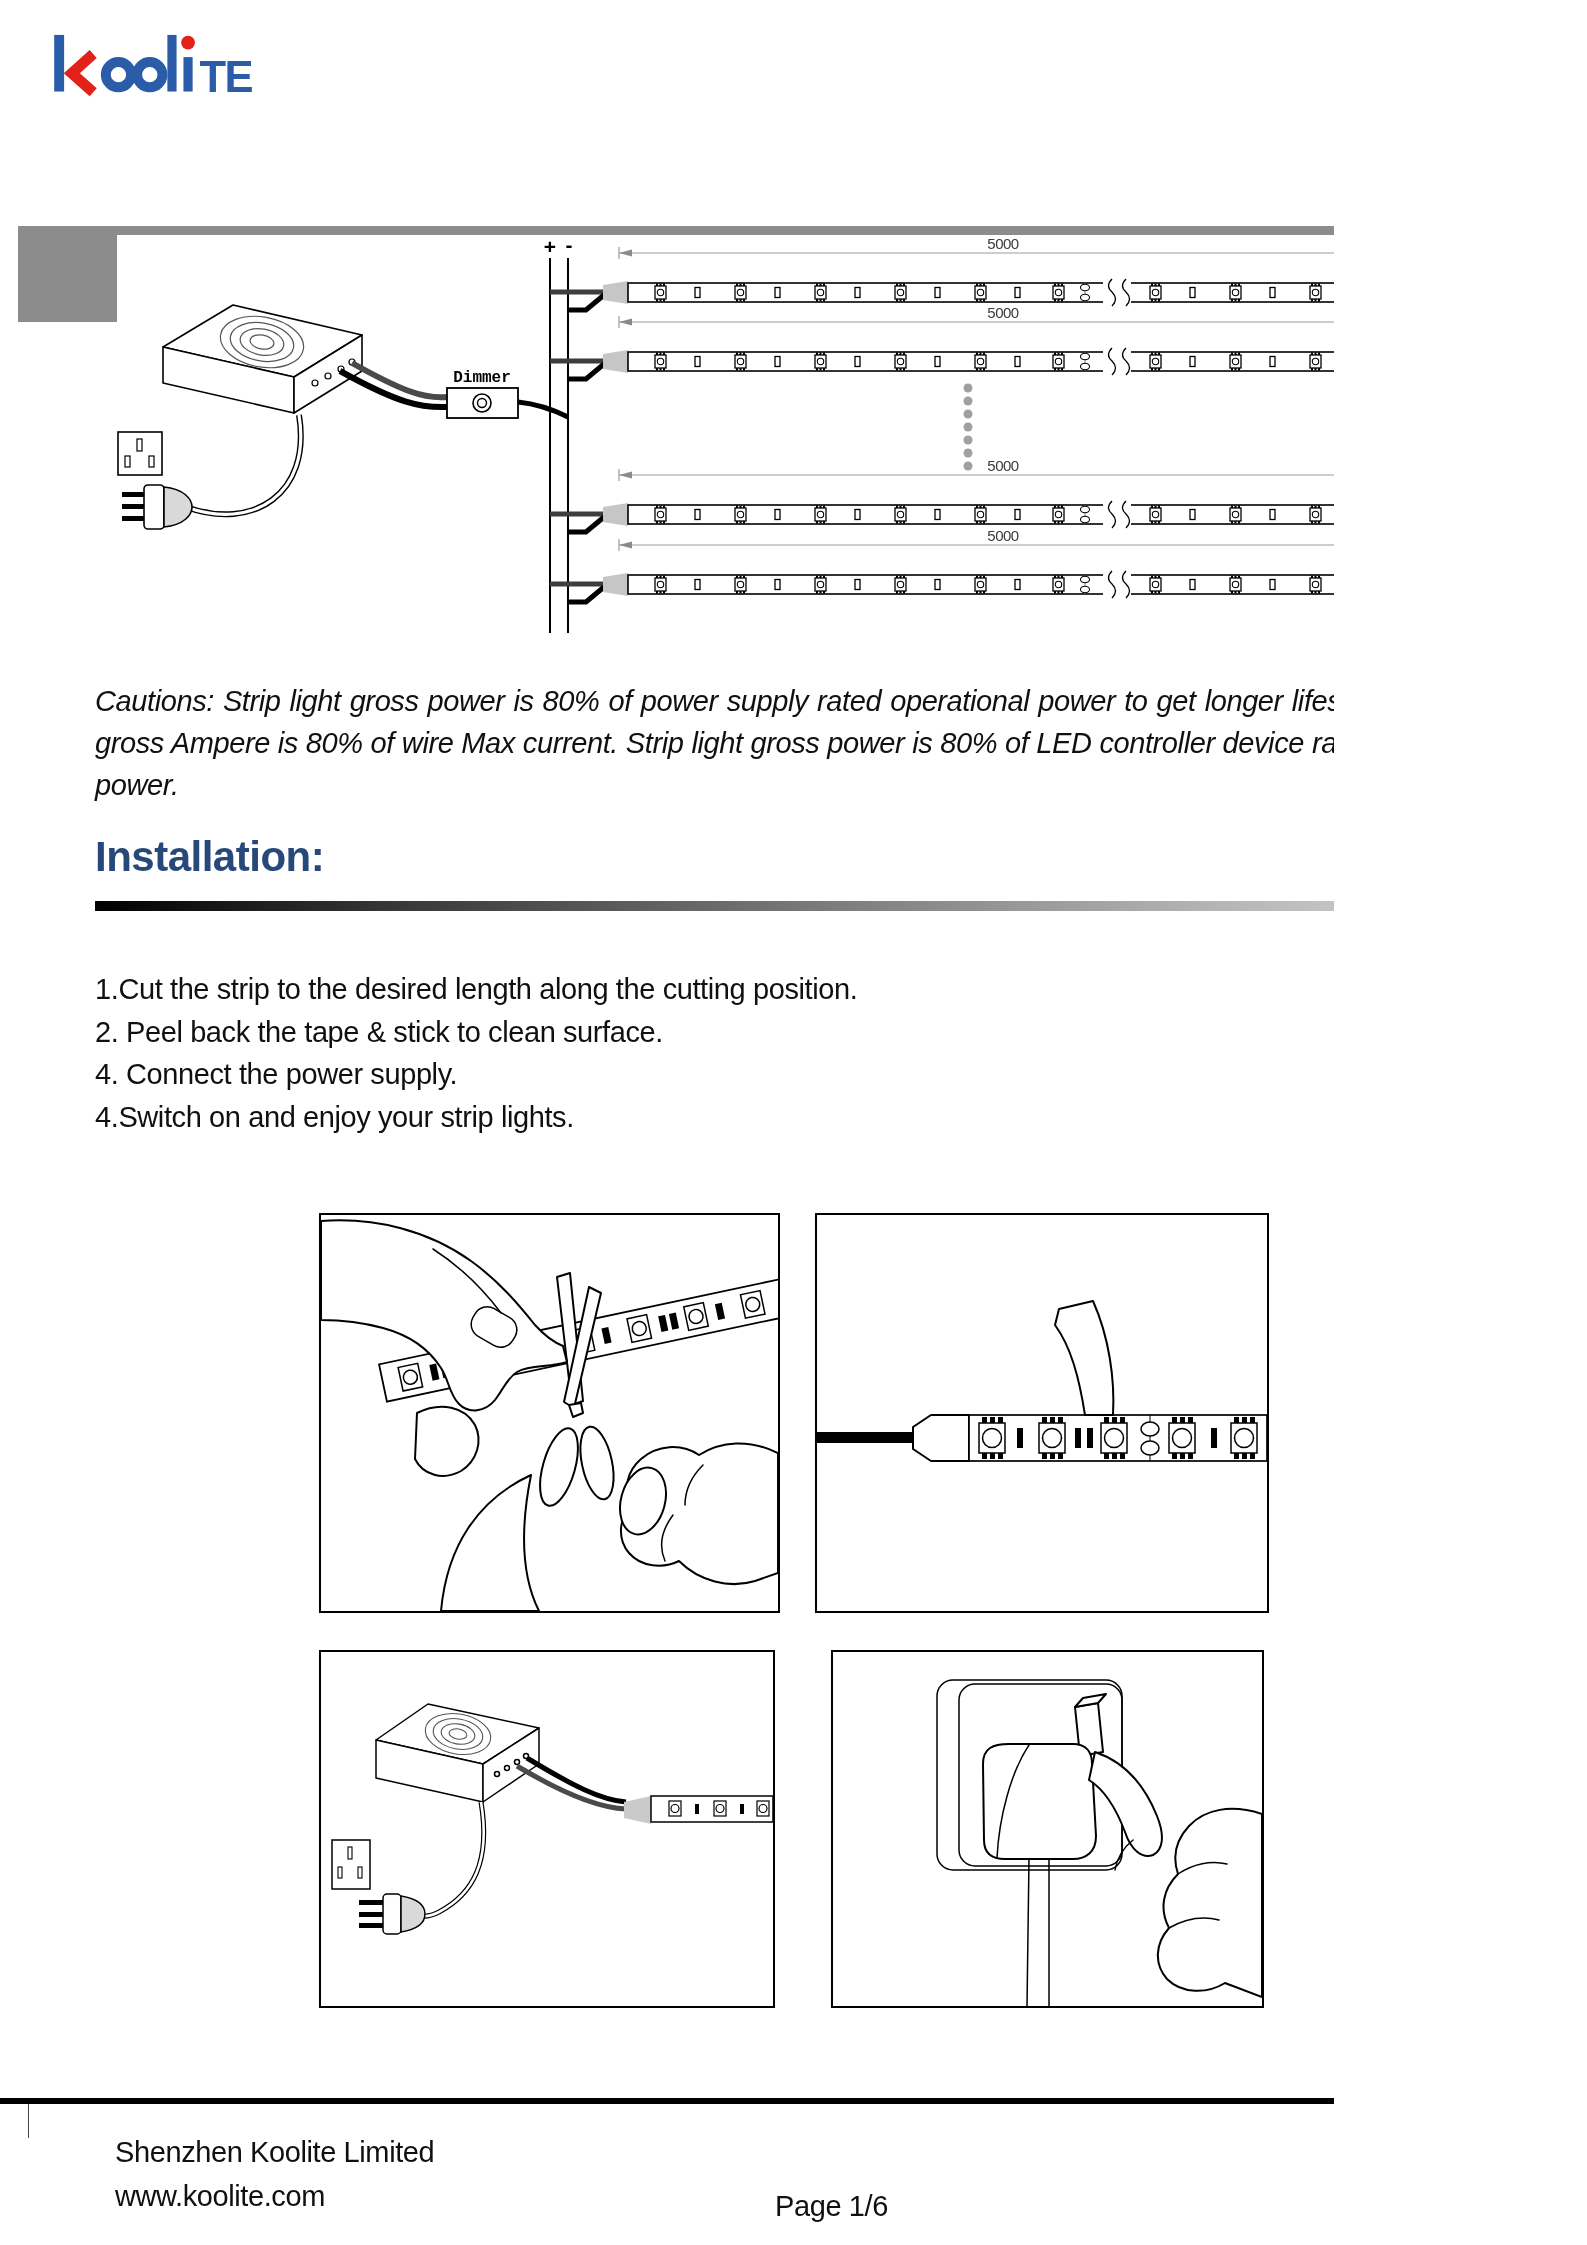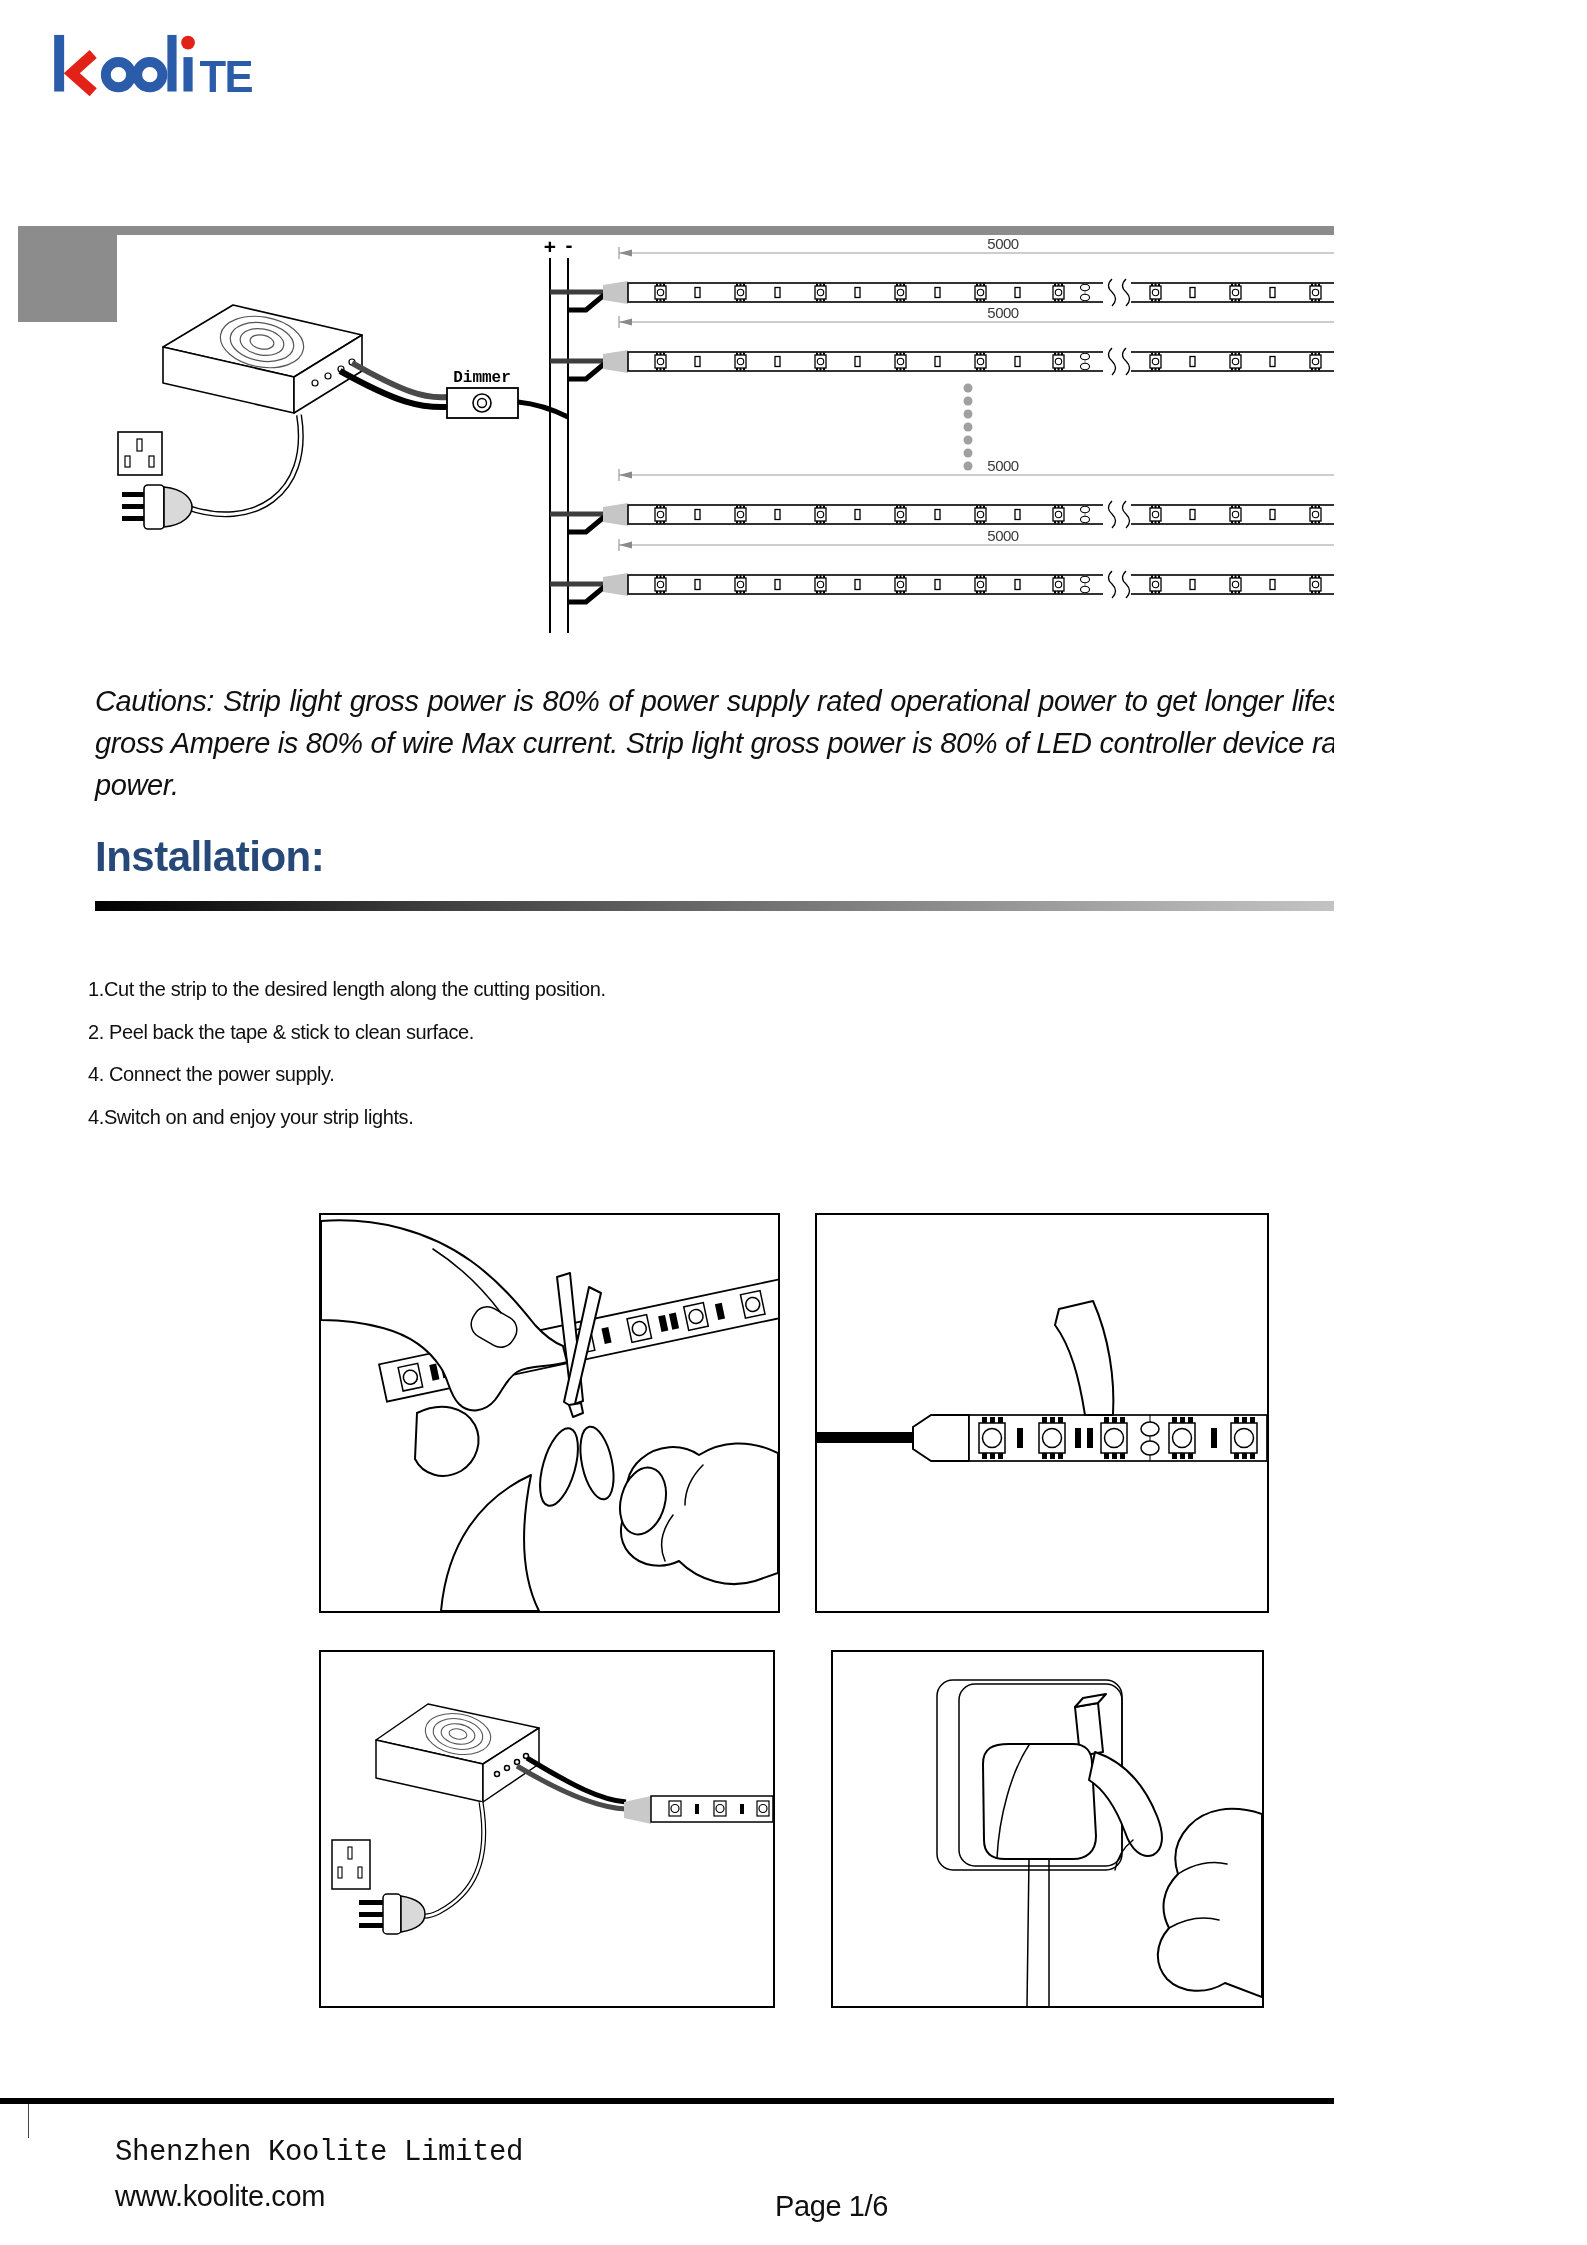--- a/index.html
+++ b/index.html
@@ -5,25 +5,25 @@
   html,body{margin:0;padding:0;background:#ffffff;}
   .page{position:relative;width:1334px;height:2245px;background:#fff;overflow:hidden;
         font-family:"Liberation Sans",sans-serif;color:#111;}
   .abs{position:absolute;}
   .cond{font-stretch:condensed;letter-spacing:-0.4px;}
   .cautions{left:95px;top:680px;width:1428px;font-size:29px;line-height:42px;
             text-align:justify;text-align-last:left;color:#101010;font-style:italic;}
   .heading{left:95px;top:833px;font-size:42px;font-weight:bold;color:#27497a;letter-spacing:-0.5px;}
   .grad-bar{left:95px;top:901px;width:1428px;height:10px;
             background:linear-gradient(90deg,#000 0%,#3a3a3a 22%,#7d7d7d 52%,#b4b4b4 78%,#d9d9d9 100%);}
-  .steps{left:88px;top:968px;font-size:20px;line-height:42.5px;color:#101010;}
+  .steps{left:95px;top:968px;font-size:29px;line-height:42.5px;color:#101010;}
   .illus{border:2px solid #000;background:#fff;box-sizing:border-box;}
   .footer-rule{left:0;top:2098px;width:1587px;height:6px;background:#000;}
   .footer-tick{left:28px;top:2104px;width:1px;height:34px;background:#444;}
-  .footer-company{left:115px;top:2136px;font-size:29px;color:#101010;font-family:Liberation Mono, monospace;}
+  .footer-company{left:115px;top:2136px;font-size:29px;color:#101010;}
   .footer-site{left:115px;top:2180px;font-size:29px;color:#101010;}
   .footer-page{left:775px;top:2190px;font-size:29px;color:#101010;}
   svg text{font-family:"Liberation Sans",sans-serif;}
   .dim-label{font-size:15px;fill:#3a3a3a;letter-spacing:-0.5px;}
   .bus-label{font-size:21px;font-weight:bold;fill:#000;}
   .dimmer-label{font-family:"Liberation Mono",monospace;font-size:16px;font-weight:bold;fill:#000;}
   .lineart{fill:none;stroke:#000;stroke-width:2;stroke-linecap:round;stroke-linejoin:round;}
   .lineart-thin{fill:none;stroke:#000;stroke-width:1.5;stroke-linecap:round;stroke-linejoin:round;}
   .whitefill{fill:#fff;stroke:#000;stroke-width:2;stroke-linejoin:round;}
 </style>

